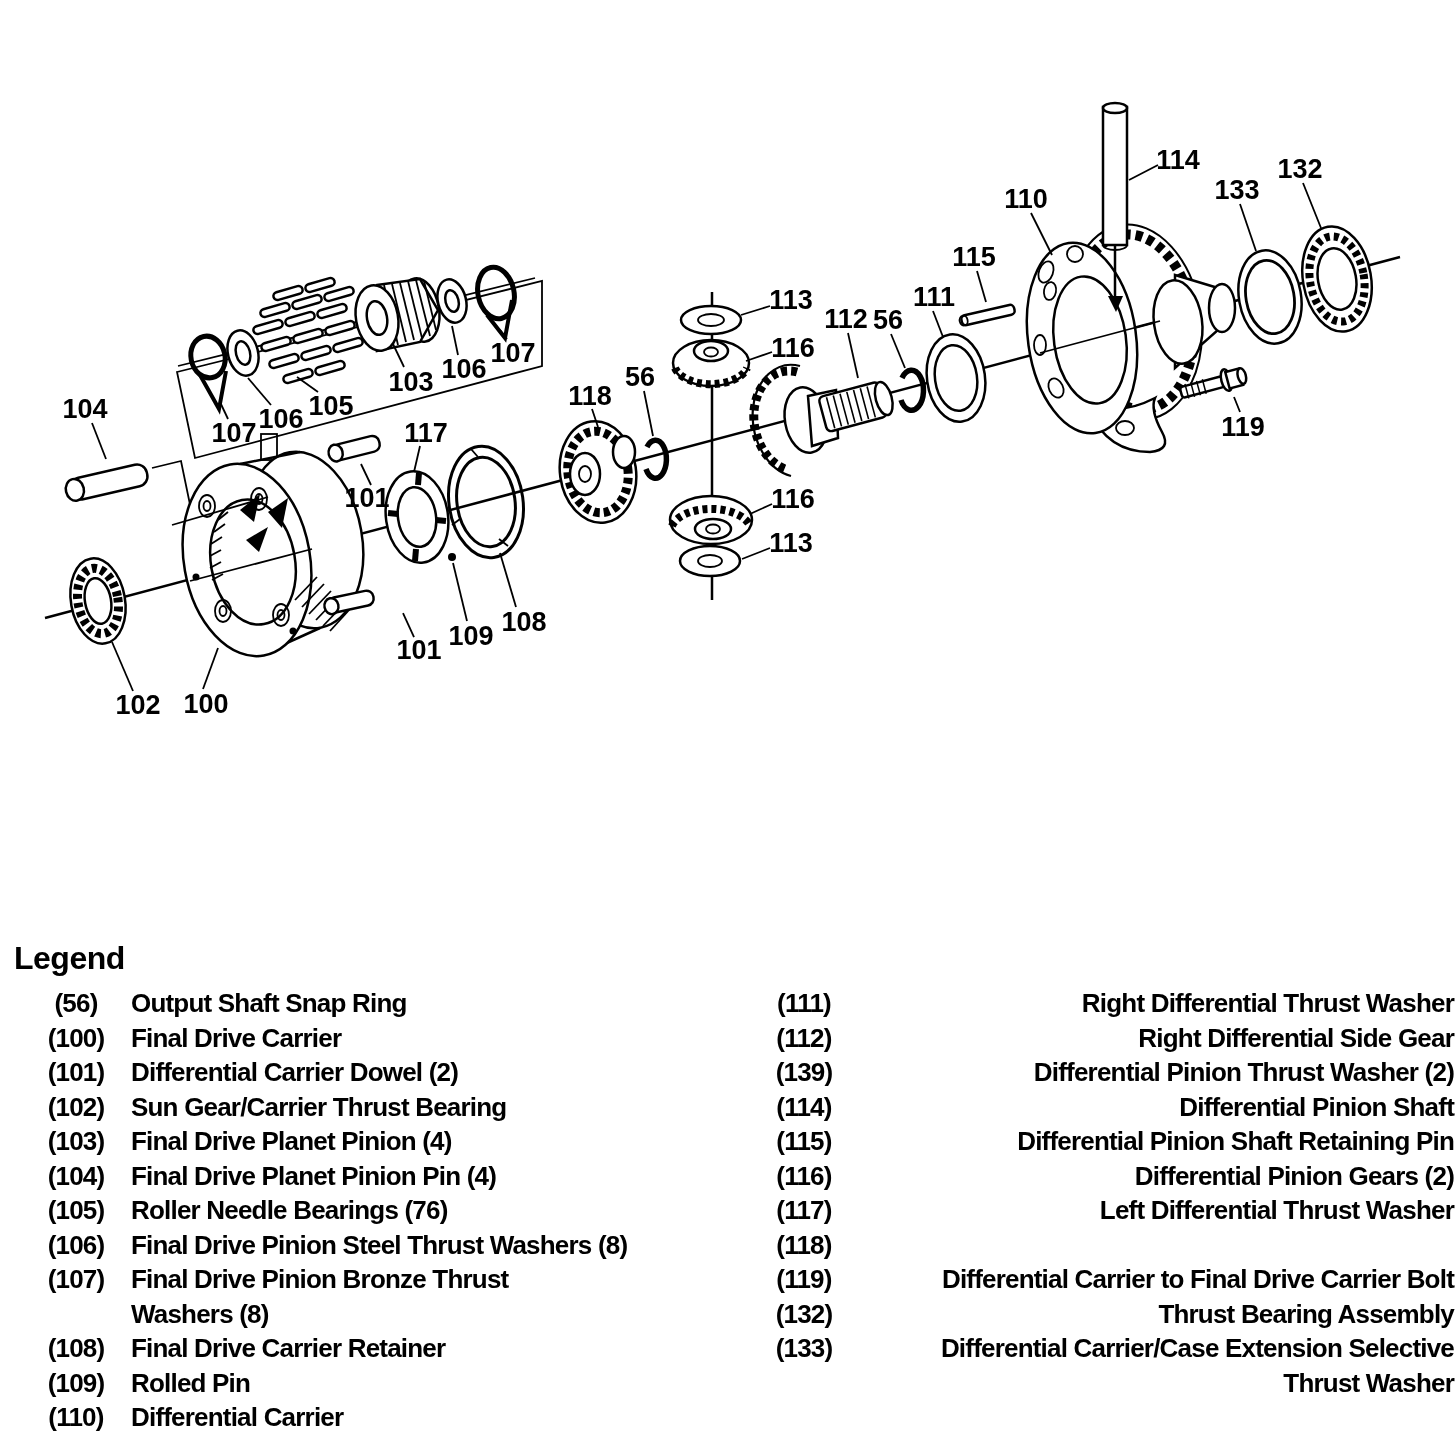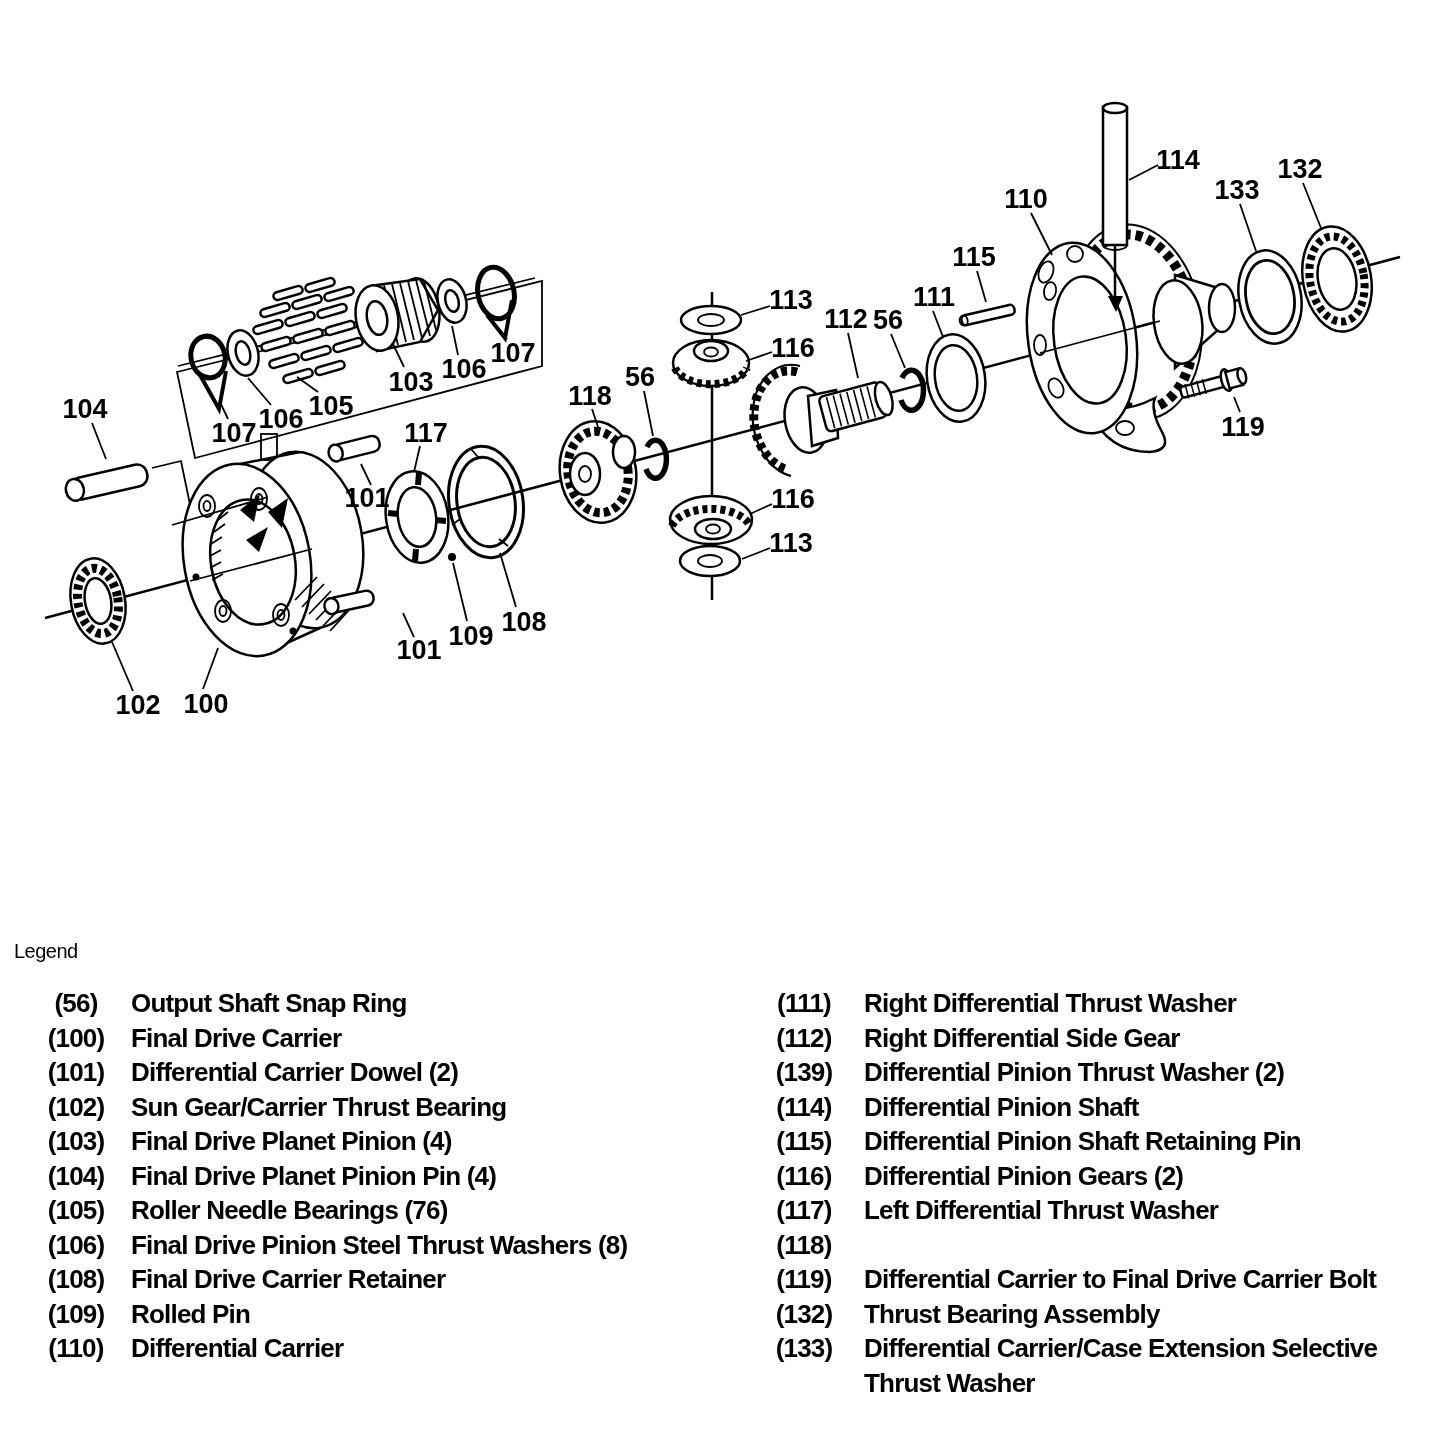--- a/index.html
+++ b/index.html
@@ -9,29 +9,29 @@
   .ln{stroke:#000;fill:none;stroke-width:2.5;}
   .thin{stroke:#000;fill:none;stroke-width:1.8;}
   .wf{fill:#fff;stroke:#000;stroke-width:2.5;}
   .dk{fill:#000;stroke:none;}
   .band{fill:none;stroke:#000;}
   .callout{font:bold 27px "Liberation Sans",sans-serif;fill:#000;
            text-anchor:middle;dominant-baseline:central;}
   .leader{stroke:#000;stroke-width:1.8;fill:none;}
   
   #legend-heading{position:absolute;left:14px;top:940px;
-      font-size:20px;font-weight:normal;letter-spacing:-0.5px;}
+      font-size:32px;font-weight:bold;letter-spacing:-0.5px;}
   .lcol{position:absolute;top:986px;font-size:26px;font-weight:bold;
         line-height:34.5px;letter-spacing:-0.8px;}
   #lcol-left{left:40px;width:700px;}
   #lcol-right{left:768px;width:686px;}
   .lrow{display:flex;align-items:flex-start;}
   .lnum{flex:0 0 72px;text-align:center;white-space:nowrap;}
   #lcol-left .ltxt{margin-left:19px;}
-  #lcol-right .ltxt{margin-left:24px;}
+  #lcol-right .ltxt{margin-left:24px;text-align:right;}
   .ltxt{flex:1;}
   .ltxt span{display:block;}
 </style>
 </head>
 <body>
 
 <svg id="diagram" width="1456" height="930" viewBox="0 0 1456 930">
 
   <line class="ln" x1="45" y1="618" x2="1400" y2="257"></line>
 
@@ -436,20 +436,27 @@
       </span>
     </div>
   <div class="lrow">
       <span class="lnum">(106)</span>
       <span class="ltxt">
         <span>Final Drive Pinion Steel Thrust Washers (8)</span>
         <span></span>
       </span>
     </div>
   <div class="lrow">
+      <span class="lnum">(107)</span>
+      <span class="ltxt">
+        <span>Final Drive Pinion Bronze Thrust</span>
+        <span>Washers (8)</span>
+      </span>
+    </div>
+  <div class="lrow">
       <span class="lnum">(108)</span>
       <span class="ltxt">
         <span>Final Drive Carrier Retainer</span>
         <span></span>
       </span>
     </div>
   <div class="lrow">
       <span class="lnum">(109)</span>
       <span class="ltxt">
         <span>Rolled Pin</span>

